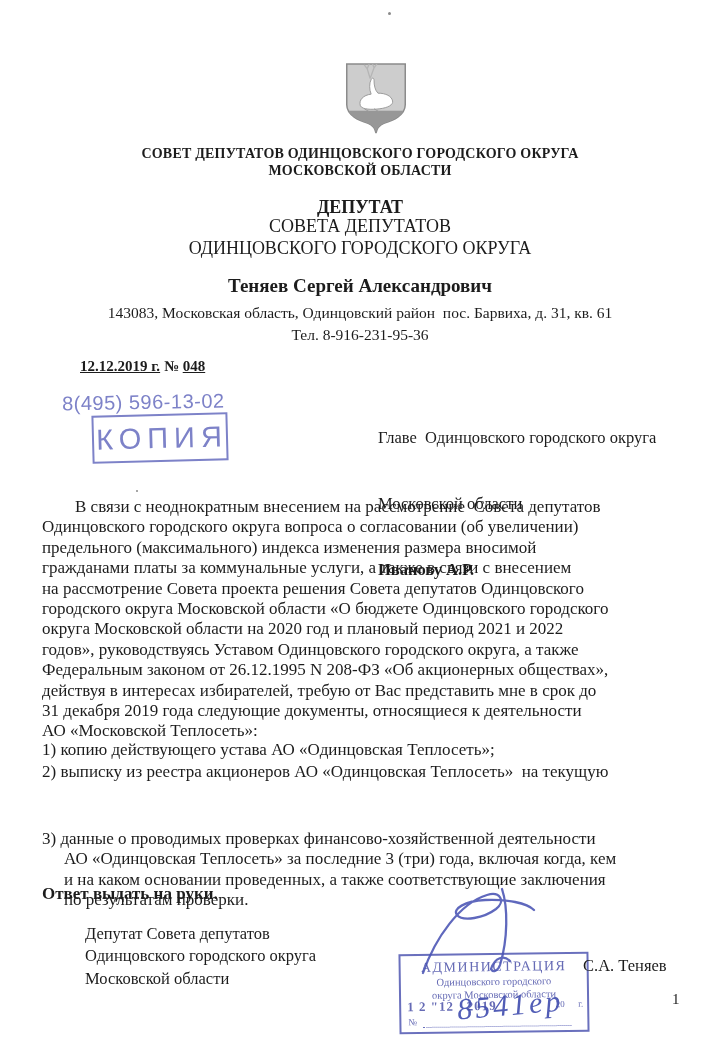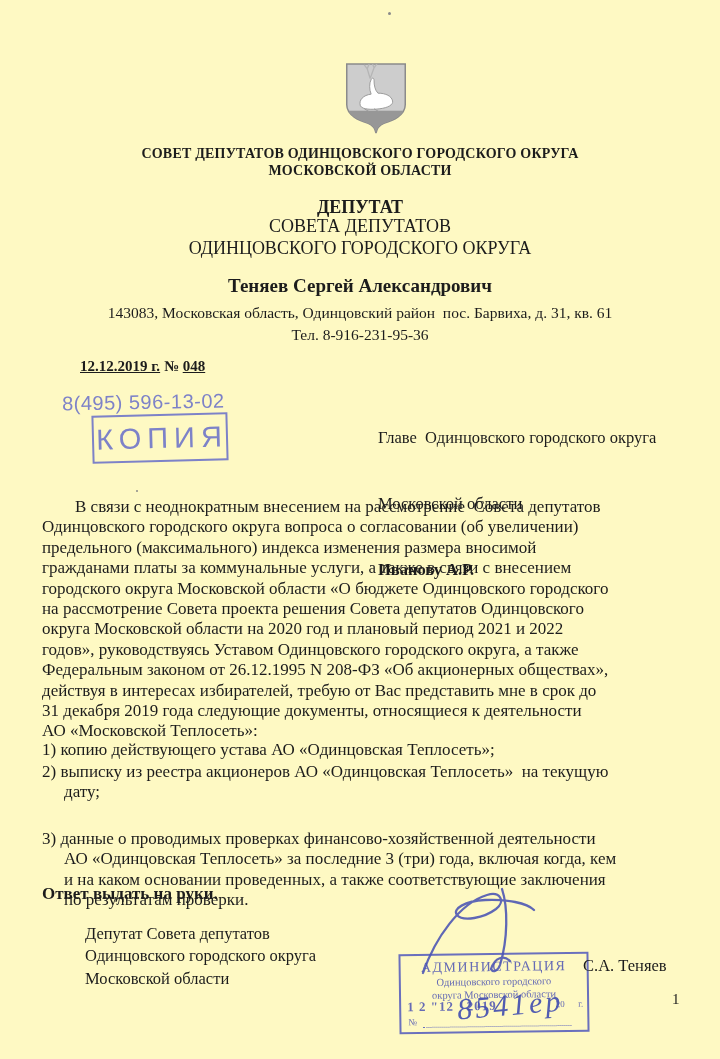--- a/index.html
+++ b/index.html
@@ -1,17 +1,17 @@
 <!DOCTYPE html>
 <html><head>
 <meta charset="utf-8">
 <style>
   html,body{margin:0;padding:0;background:#e9e9e9;}
   .page{
-    position:relative;width:720px;height:1059px;margin:0 auto;background:#fef9c3;
+    position:relative;width:720px;height:1059px;margin:0 auto;background:#ffffff;
     font-family:"Liberation Serif","DejaVu Serif",serif;color:#1c1c1c;overflow:hidden;
   }
   .abs{position:absolute;}
   .center{left:0;right:0;text-align:center;}
   .pre{white-space:pre;}
   .dot{position:absolute;width:3px;height:3px;background:#8a8a8a;border-radius:50%;}
   
   .org-line{font-weight:bold;font-size:14px;line-height:17px;letter-spacing:.2px;}
   .dep-line{font-size:18px;line-height:22.5px;}
   .dep-line.bold{font-weight:bold;}
@@ -103,35 +103,34 @@
     <div>Московской области</div>
     <div style="font-weight:bold;">Иванову А.Р.</div>
   </div>
 
 
   <div class="abs body-text" style="left:42px;top:497px;">
       <div style="padding-left: 33px;">В связи с неоднократным внесением на рассмотрение  Совета депутатов</div>
       <div>Одинцовского городского округа вопроса о согласовании (об увеличении)</div>
       <div>предельного (максимального) индекса изменения размера вносимой</div>
       <div>гражданами платы за коммунальные услуги, а также в связи с внесением</div>
+      <div>на рассмотрение Совета проекта решения Совета депутатов Одинцовского</div>
       <div>городского округа Московской области «О бюджете Одинцовского городского</div>
-      <div>на рассмотрение Совета проекта решения Совета депутатов Одинцовского</div>
       <div>округа Московской области на 2020 год и плановый период 2021 и 2022</div>
       <div>годов», руководствуясь Уставом Одинцовского городского округа, а также</div>
       <div>Федеральным законом от 26.12.1995 N 208-ФЗ «Об акционерных обществах»,</div>
       <div>действуя в интересах избирателей, требую от Вас представить мне в срок до</div>
       <div>31 декабря 2019 года следующие документы, относящиеся к деятельности</div>
       <div>АО «Московской Теплосеть»:</div>
     </div>
   <div class="abs body-text body-item" style="left:42px;top:740px;">
       <div>1) копию действующего устава АО «Одинцовская Теплосеть»;</div>
     </div>
   <div class="abs body-text body-item" style="left:42px;top:762px;">
       <div>2) выписку из реестра акционеров АО «Одинцовская Теплосеть»  на текущую</div>
-      <div style="padding-left: 22px;">дату;</div>
     </div>
   <div class="abs body-text body-item" style="left:42px;top:829px;">
       <div>3) данные о проводимых проверках финансово-хозяйственной деятельности</div>
       <div style="padding-left: 22px;">АО «Одинцовская Теплосеть» за последние 3 (три) года, включая когда, кем</div>
       <div style="padding-left: 22px;">и на каком основании проведенных, а также соответствующие заключения</div>
       <div style="padding-left: 22px;">по результатам проверки.</div>
     </div>
   <div class="abs closing" style="left:42px;top:884px;">Ответ выдать на руки.</div>
 
   <div class="abs sig-block" style="left:85px;top:923px;">

